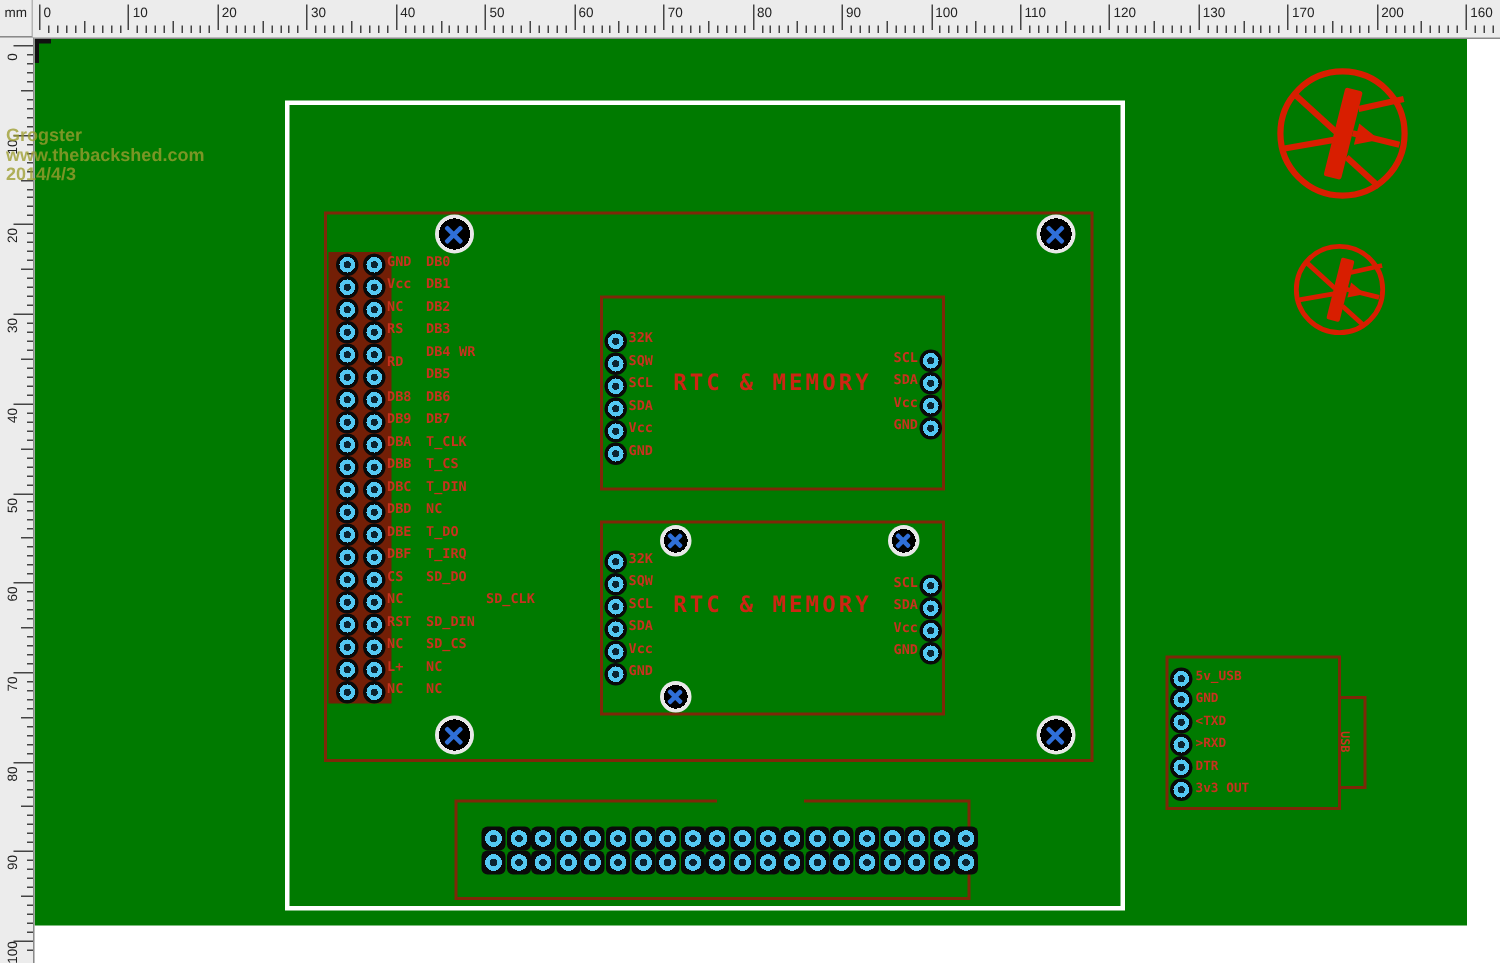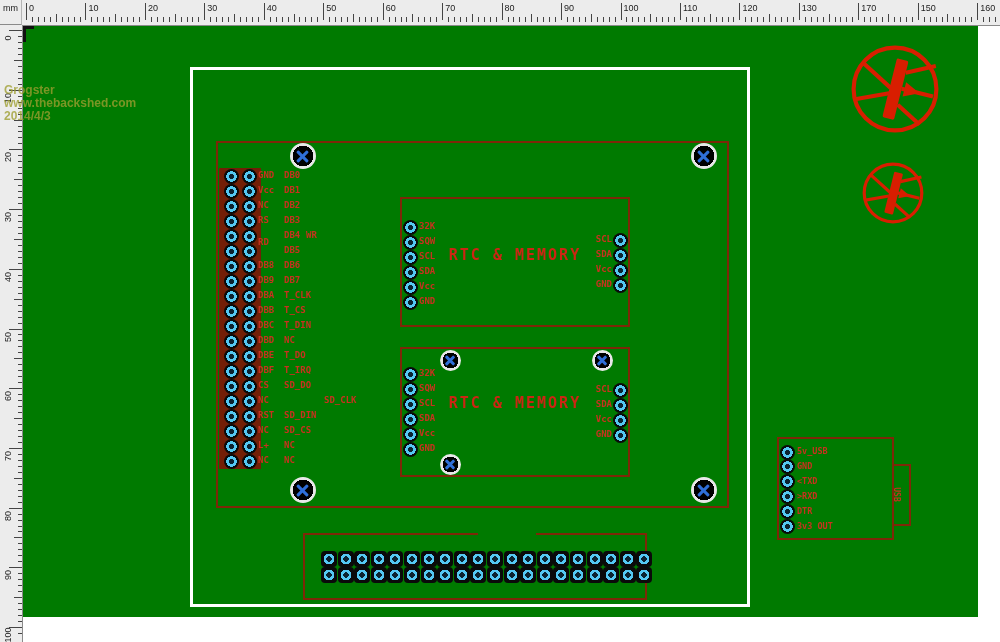--- a/index.html
+++ b/index.html
@@ -468,21 +468,21 @@
       <span class="rlabel" style="left: 326.25px; top: 3px;">50</span>
       <span class="rlabel" style="left: 385.7px; top: 3px;">60</span>
       <span class="rlabel" style="left: 445.15px; top: 3px;">70</span>
       <span class="rlabel" style="left: 504.6px; top: 3px;">80</span>
       <span class="rlabel" style="left: 564.05px; top: 3px;">90</span>
       <span class="rlabel" style="left: 623.5px; top: 3px;">100</span>
       <span class="rlabel" style="left: 682.95px; top: 3px;">110</span>
       <span class="rlabel" style="left: 742.4px; top: 3px;">120</span>
       <span class="rlabel" style="left: 801.85px; top: 3px;">130</span>
       <span class="rlabel" style="left: 861.3px; top: 3px;">170</span>
-      <span class="rlabel" style="left: 920.75px; top: 3px;">150</span>
+      <span class="rlabel" style="left: 920.75px; top: 3px;">200</span>
       <span class="rlabel" style="left: 980.2px; top: 3px;">160</span>
     </div>
   <div id="vruler">
       <div class="vtick" style="top: 5px; width: 13px;"></div>
       <div class="vtick" style="top: 10.97px; width: 4px;"></div>
       <div class="vtick" style="top: 16.94px; width: 4px;"></div>
       <div class="vtick" style="top: 22.91px; width: 4px;"></div>
       <div class="vtick" style="top: 28.88px; width: 4px;"></div>
       <div class="vtick" style="top: 34.85px; width: 8px;"></div>
       <div class="vtick" style="top: 40.82px; width: 4px;"></div>

